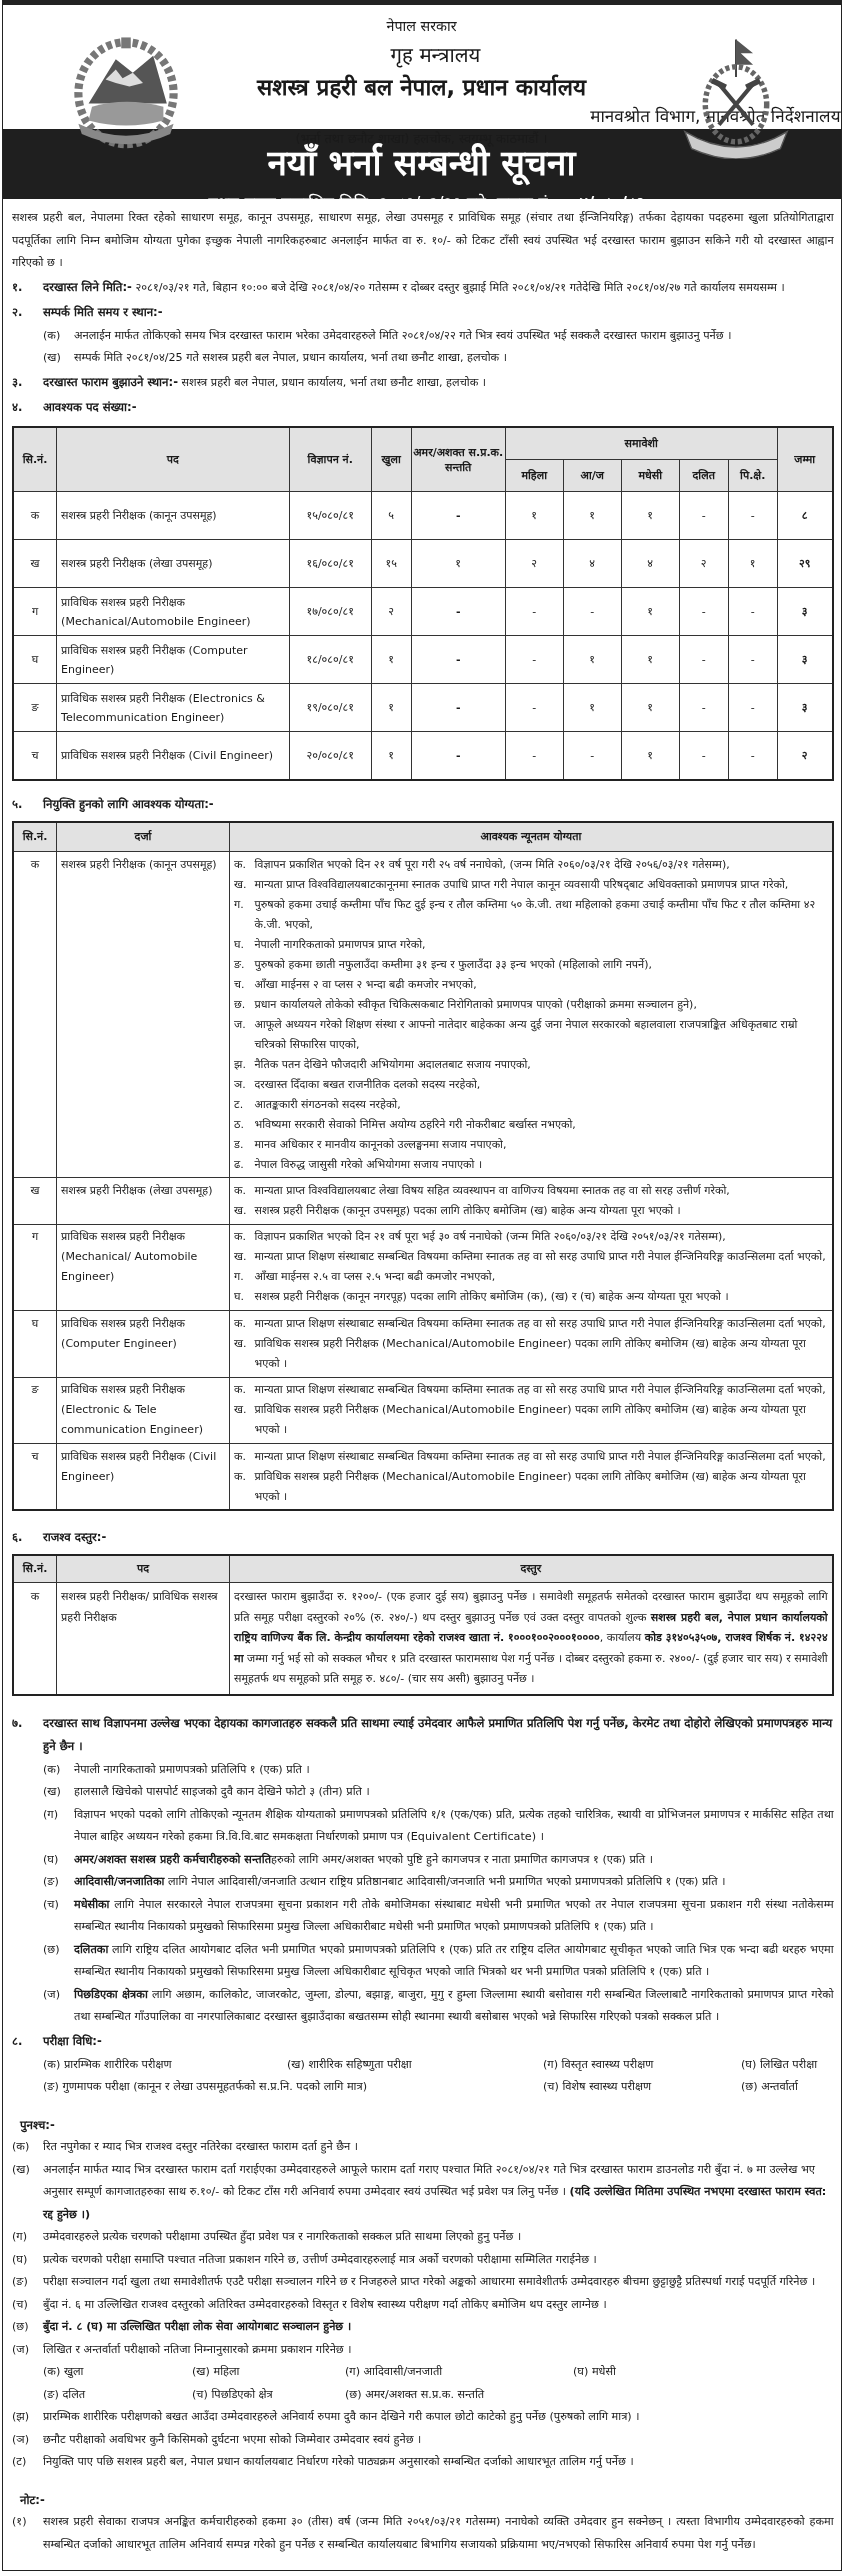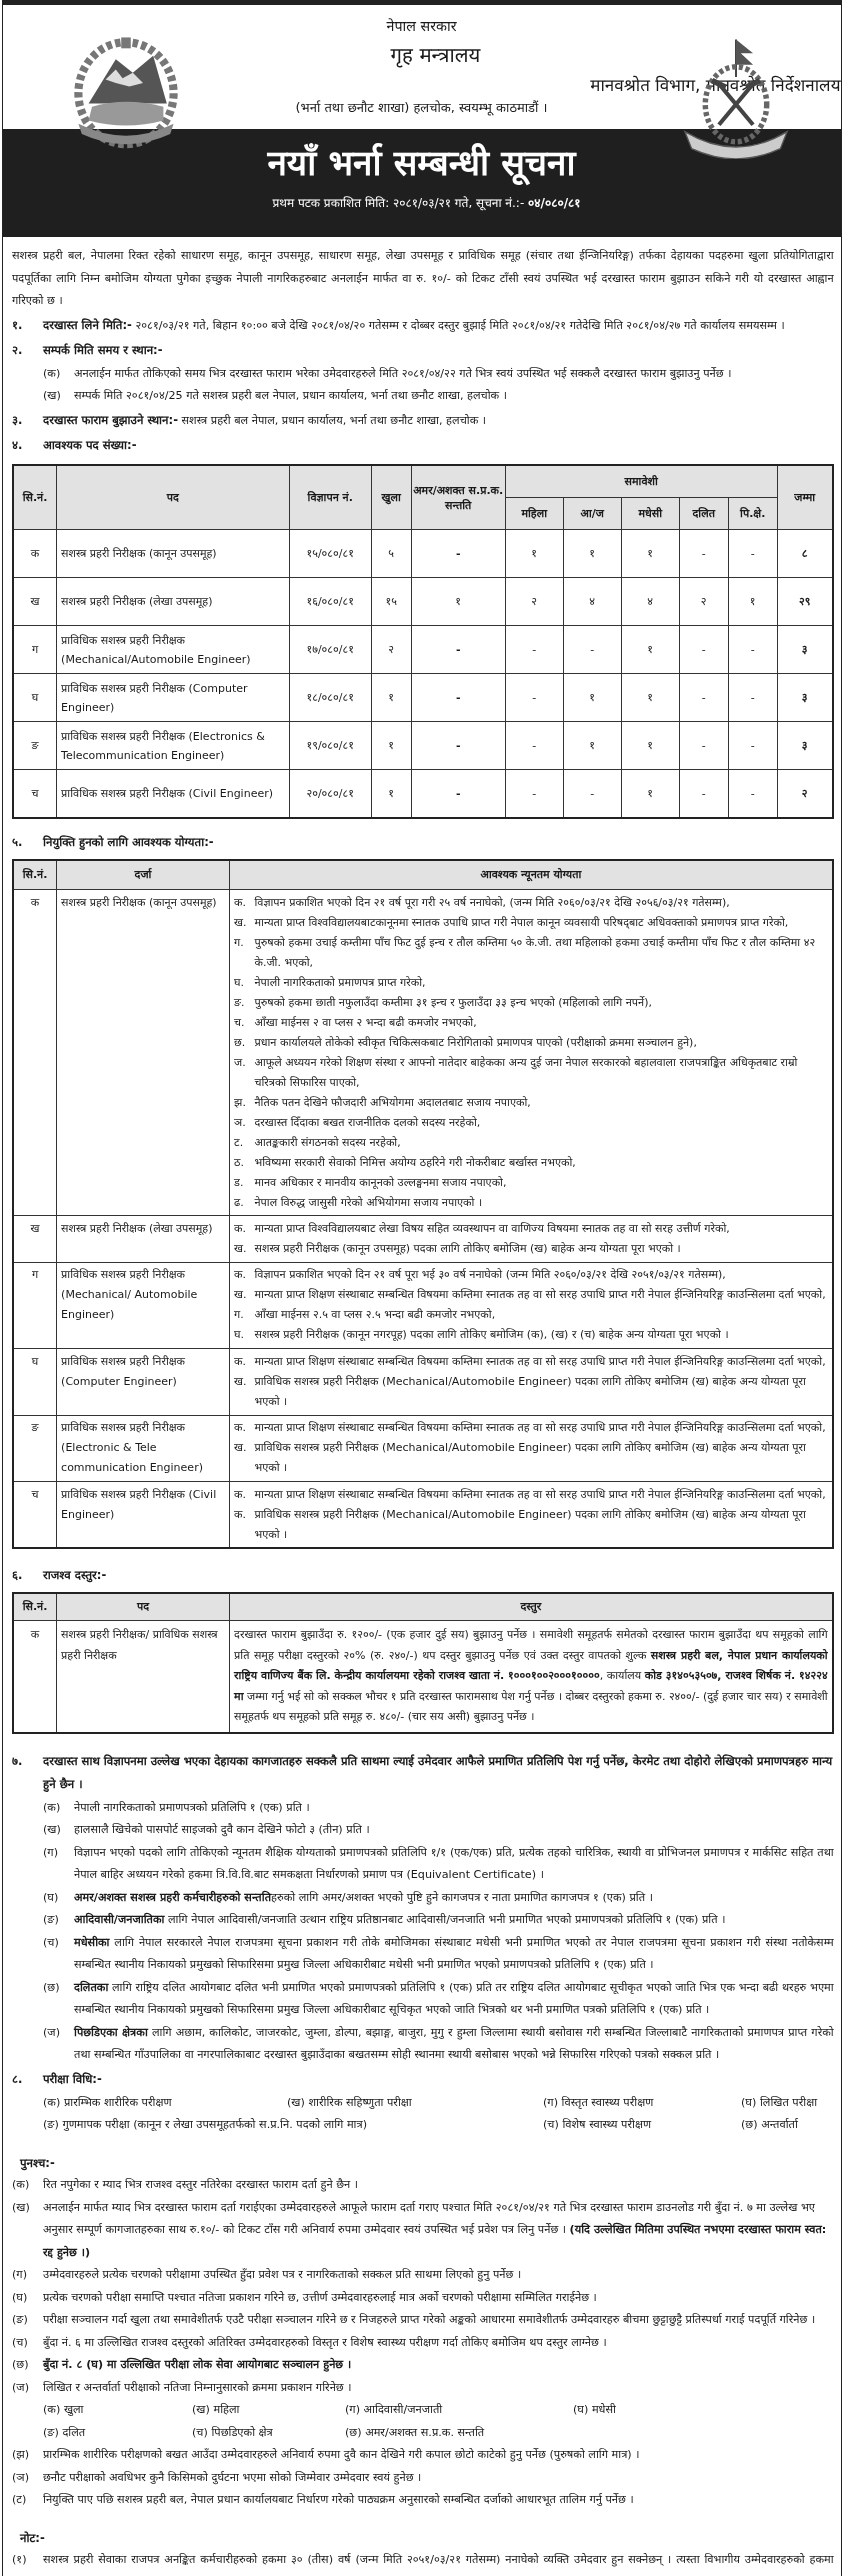--- a/index.html
+++ b/index.html
@@ -8,23 +8,23 @@
   .top-border { height:4.1px; background:#222; }
   .header { height:124px; position:relative; background:#fff; }
   .emblem-left { position:absolute; left:65px; top:27px; width:116px; height:119px; }
   .emblem-right { position:absolute; left:675px; top:31px; width:116px; height:123px; }
   .header-text { position:absolute; left:0; right:0; top:8.2px; text-align:center; }
   .h-gov { font-size:14.3px; line-height:26px; }
   .h-ministry { font-size:20.4px; line-height:33px;margin-left:28px; }
   .h-office { font-size:22.5px; font-weight:bold; line-height:31px; }
   .h-dept { font-size:17px; line-height:26px;text-align:right; }
   .h-branch { font-size:13px; line-height:20.4px; }
-  .banner { background:#1f1f1f; color:#fff; text-align:center; height:108px; }
+  .banner { background:#1f1f1f; color:#fff; text-align:center; height:70px; }
   .banner-title { font-size:35px; font-weight:bold; line-height:60px; padding-top:4.1px; }
-  .banner-sub { font-size:12px; line-height:20.4px;padding-left:10px; }
+  .banner-sub { font-size:17px; line-height:20.4px;padding-left:10px; }
   .banner-sub b { font-weight:bold; }
   .content { padding:8.2px 6.8px 13.6px 9.5px; font-size:11.2px; line-height:22.5px; }
   .intro { text-align:justify; }
   .sec { display:flex; margin-top:1.4px; }
   .sec-num { width:31px; flex:none; font-weight:bold; font-size:11.6px; }
   .sec-body { flex:1; }
   .sec-title { font-weight:bold; font-size:11.6px; }
   .sub { display:flex; }
   .sub-lbl-n { width:31px; flex:none; }
   .indent { padding-left:31px; }
@@ -59,20 +59,21 @@
         <path d="M55 70 L70 55 L80 68 L95 60 L110 75 L90 80 L70 75 Z" fill="#ddd"></path>
         <path d="M35 110 Q85 95 140 110 L140 130 Q85 145 30 130 Z" fill="#999"></path>
         <path d="M15 135 Q85 170 155 135 L150 150 Q85 180 20 150 Z" fill="#888"></path>
         <rect x="78" y="8" width="14" height="16" fill="#777"></rect>
       </svg>
     </div>
 
     <div class="header-text">
       <div class="h-gov">नेपाल सरकार</div>
       <div class="h-ministry">गृह मन्त्रालय</div>
+      <div class="h-office">सशस्त्र प्रहरी बल नेपाल, प्रधान कार्यालय</div>
       <div class="h-dept">मानवश्रोत विभाग, मानवश्रोत निर्देशनालय</div>
       <div class="h-branch">(भर्ना तथा छनौट शाखा) हलचोक, स्वयम्भू काठमाडौं ।</div>
     </div>
 
     <div class="emblem-right">
       <svg viewBox="0 0 170 180" width="116" height="123">
         <path d="M85 5 L85 60" stroke="#444" stroke-width="3"></path>
         <path d="M85 5 L110 25 L92 25 L110 42 L85 42 Z" fill="#555"></path>
         <ellipse cx="85" cy="100" rx="45" ry="55" fill="none" stroke="#666" stroke-width="8" stroke-dasharray="6 4"></ellipse>
         <path d="M60 70 L110 130 M110 70 L60 130" stroke="#444" stroke-width="6"></path>

